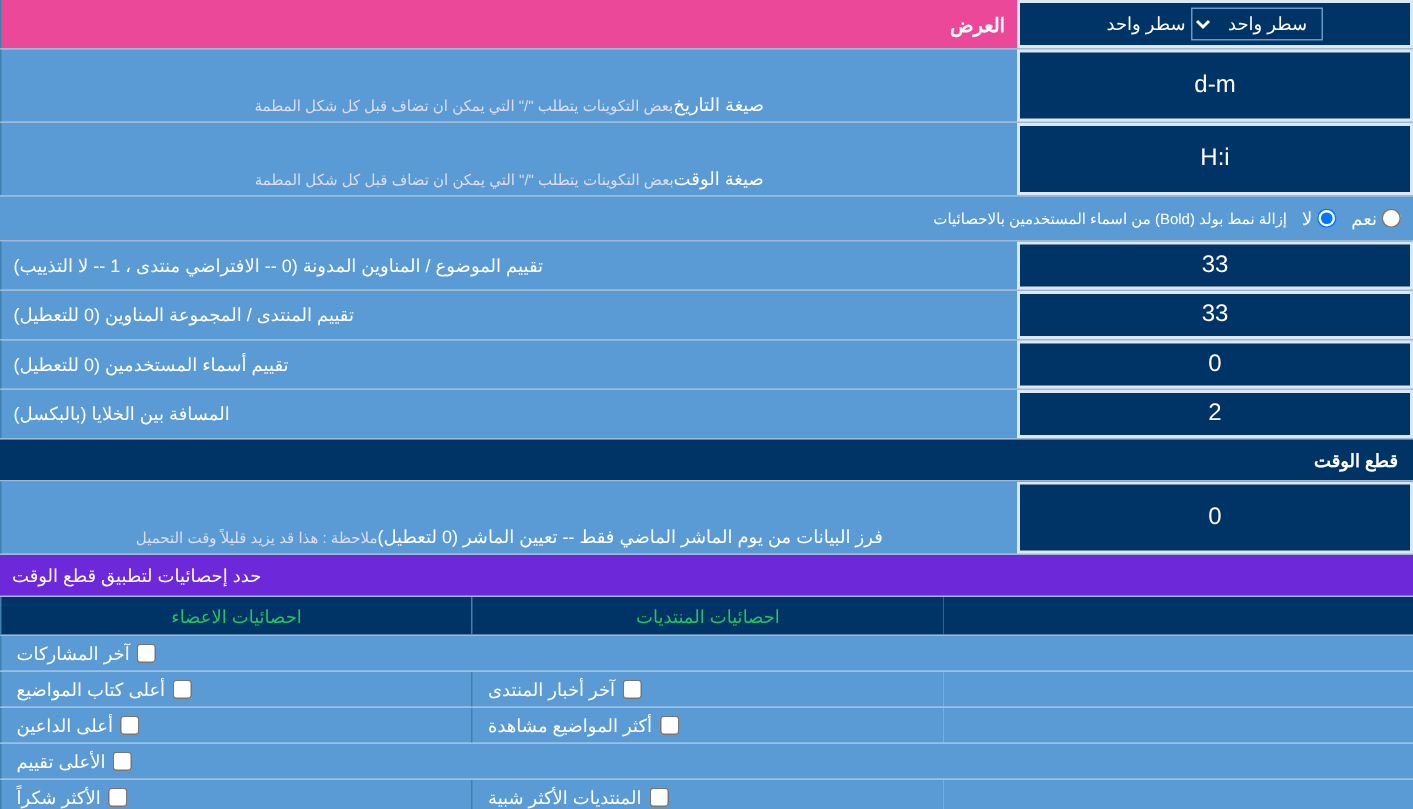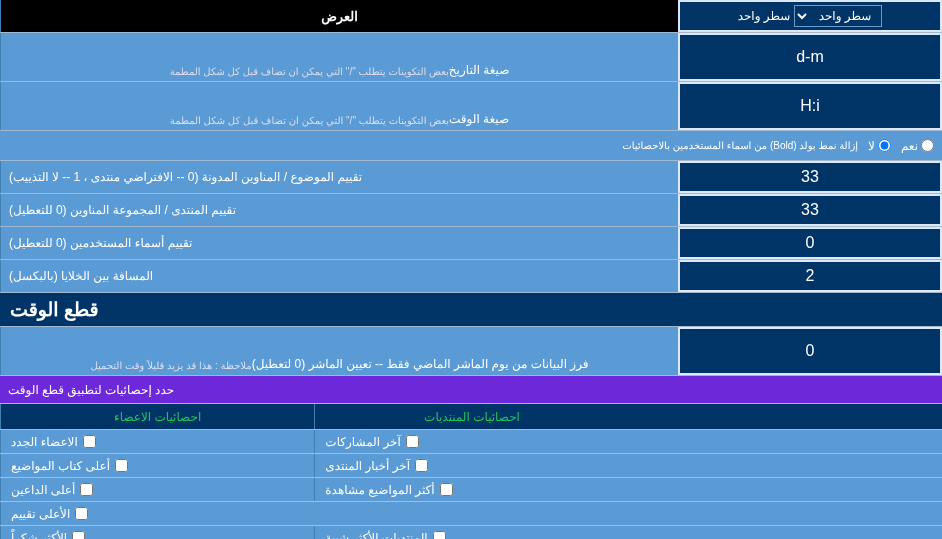--- a/index.html
+++ b/index.html
@@ -94,27 +94,27 @@
       align-items: center;
       gap: 3px;
       cursor: pointer;
     }
 
     .section-header {
       background: #003366;
       color: #fff;
       text-align: center;
       padding: 5px 10px;
-      font-size: 19px;
+      font-size: 12px;
       font-weight: bold;
       border-bottom: 1px solid #a0b8d0;
       min-height: 28px;
       display: flex;
       align-items: center;
-      justify-content: flex-end;
+      justify-content: flex-start;
     }
 
     .desc-row {
       display: flex;
       flex-direction: row-reverse;
       align-items: stretch;
       border-bottom: 1px solid #a0b8d0;
       min-height: 48px;
     }
 
@@ -208,21 +208,21 @@
       text-align: right;
       font-size: 12px;
     }
   </style>
 </head>
 <body>
 
 <div class="main-container">
 
   <div class="row">
-    <div class="row-label" style="background:#000000; justify-content:center;">
+    <div class="row-label" style="background:#ec4899; justify-content:flex-start;">
       <span style="color:#fff; font-weight:bold; font-size:13px;">العرض</span>
     </div>
     <div style="background:#003366; width:260px; min-height:28px; display:flex; align-items:center; justify-content:center; margin:2px;">
       <select style="background:#003366; color:#fff; border:1px solid #6699cc; font-size:12px; padding:2px 6px; direction:rtl;">
         <option>سطر واحد</option>
         <option>سطران</option>
         <option>ثلاثة أسطر</option>
       </select>
       <span style="color:#fff; font-size:12px; margin-right:4px;">سطر واحد</span>
     </div>
@@ -318,24 +318,20 @@
 
   <div class="checkboxes-header-row">
     <div class="checkboxes-header-cell">احصائيات الاعضاء</div>
     <div class="checkboxes-header-cell">احصائيات المنتديات</div>
     <div class="checkboxes-header-cell" style="flex:1;"></div>
   </div>
 
   <div class="checkboxes-data-row">
     <div class="checkboxes-data-cell">
       <input type="checkbox" style="">
-      <span>الاعضاء الجدد</span>
-    </div>
-    <div class="checkboxes-data-cell">
-      <input type="checkbox" style="">
       <span>آخر المشاركات</span>
     </div>
     <div class="checkboxes-data-cell" style="flex:1;"></div>
   </div>
 
   <div class="checkboxes-data-row">
     <div class="checkboxes-data-cell">
       <input type="checkbox" style="">
       <span>أعلى كتاب المواضيع</span>
     </div>

